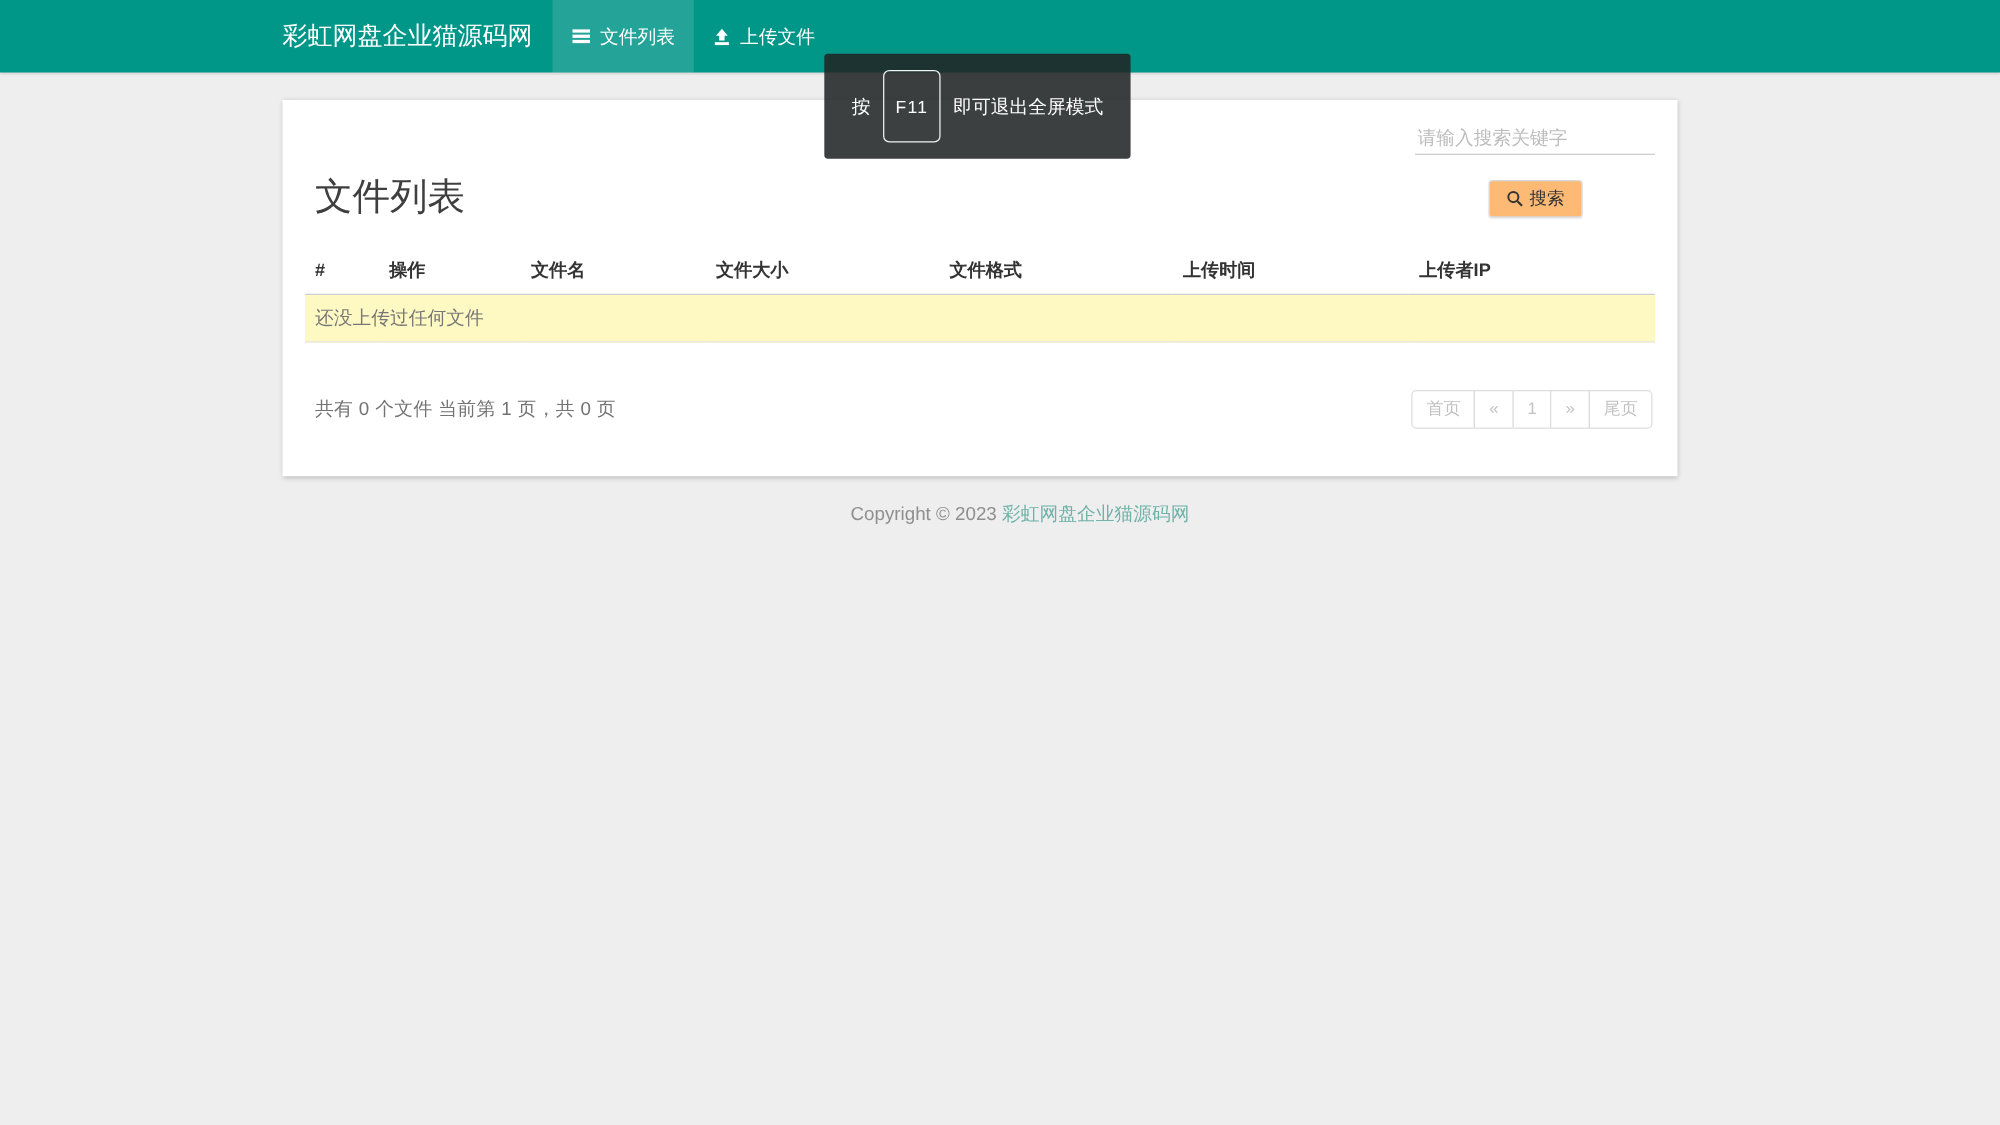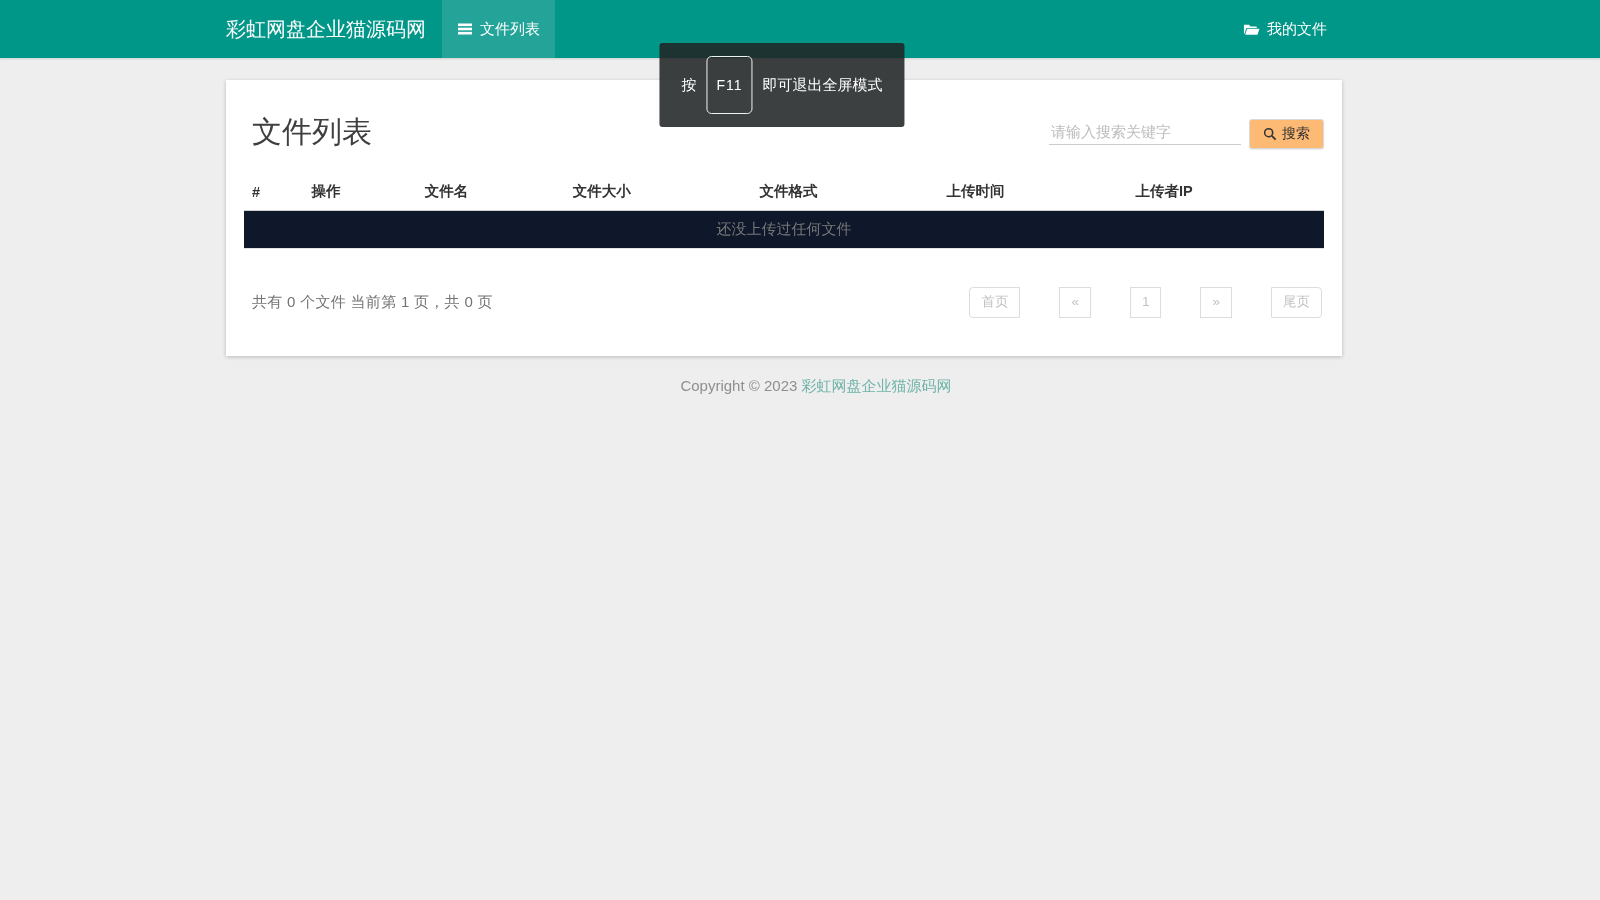--- a/index.html
+++ b/index.html
@@ -87,23 +87,24 @@
     align-items: flex-end;
   }
   .page-title {
     font-size: 30px;
     font-weight: 400;
     color: #3f3f3f;
     margin: 14px 0 20px 8px;
   }
   .search-area {
     display: flex;
-    align-items: flex-start;
-    gap: 8px;
+    align-items: center;
+    gap: 20px;
     margin-bottom: 24px;
+    flex-direction: column;
   }
   .search-input {
     width: 192px;
     border: none;
     border-bottom: 1px solid #cccccc;
     background: transparent;
     font-size: 15px;
     padding: 4px 2px;
     color: #333;
     outline: none;
@@ -131,25 +132,24 @@
   }
   .file-table th {
     text-align: left;
     font-size: 14.5px;
     color: #333333;
     font-weight: bold;
     padding: 9px 8px;
     border-bottom: 1px solid #cfcfcf;
   }
   .file-table td.empty-cell {
-    text-align: center;
     font-size: 15px;
     color: #777777;
     padding: 9px 8px;
-    background: #0f172a;
+    background: #fef9c3;
     border-bottom: 1px solid #e3e3e3;
   }
   .col-idx   { width: 5.5%; }
   .col-op    { width: 10.5%; }
   .col-name  { width: 13.7%; }
   .col-size  { width: 17.3%; margin-left: 19px; }
   .col-fmt   { width: 17.3%; }
   .col-time  { width: 17.5%; }
   .col-ip    { width: 18.2%; }
   
@@ -161,21 +161,20 @@
   }
   .summary {
     font-size: 15px;
     color: #737373;
     margin-left: 8px;
     letter-spacing: 0.3px;
   }
   .pagination {
     display: inline-flex;
     margin-right: 2px;
-    gap: 40px;
   }
   .page-link {
     display: inline-block;
     padding: 6px 11px;
     font-size: 13.5px;
     color: #c2c2c2;
     background: #ffffff;
     border: 1px solid #dddddd;
     margin-left: -1px;
     cursor: pointer;
@@ -211,34 +210,34 @@
             <g fill="#ffffff">
               <rect x="1" y="2.5" width="14" height="2.6"></rect>
               <rect x="1" y="6.7" width="14" height="2.6"></rect>
               <rect x="1" y="10.9" width="14" height="2.6"></rect>
             </g>
           </svg>
       </span>
       <span>文件列表</span>
     </div>
 
-
-    <div class="nav-spacer"></div>
-
     <div class="nav-item">
       <span class="icon">
-        <svg width="17" height="15" viewBox="0 0 18 15">
+        <svg width="15" height="15" viewBox="0 0 16 16">
             <g fill="#ffffff">
-              <path d="M1 2.5 L6.5 2.5 L8 4.2 L14.5 4.2 L14.5 5.8 L3.4 5.8 L1.6 12 L1 12 Z"></path>
-              <path d="M4.2 6.8 L17.4 6.8 L15.4 13 L2.4 13 Z"></path>
+              <polygon points="8,1 13,7 10.3,7 10.3,11 5.7,11 5.7,7 3,7"></polygon>
+              <rect x="2" y="12.5" width="12" height="2.5"></rect>
             </g>
           </svg>
       </span>
-      <span>我的文件</span>
-    </div>
+      <span>上传文件</span>
+    </div>
+
+    <div class="nav-spacer"></div>
+
   </div>
 </div>
 
 <div class="fs-toast">
   <span>按</span>
   <span class="fs-key">F11</span>
   <span>即可退出全屏模式</span>
 </div>
 
 <div class="container">

